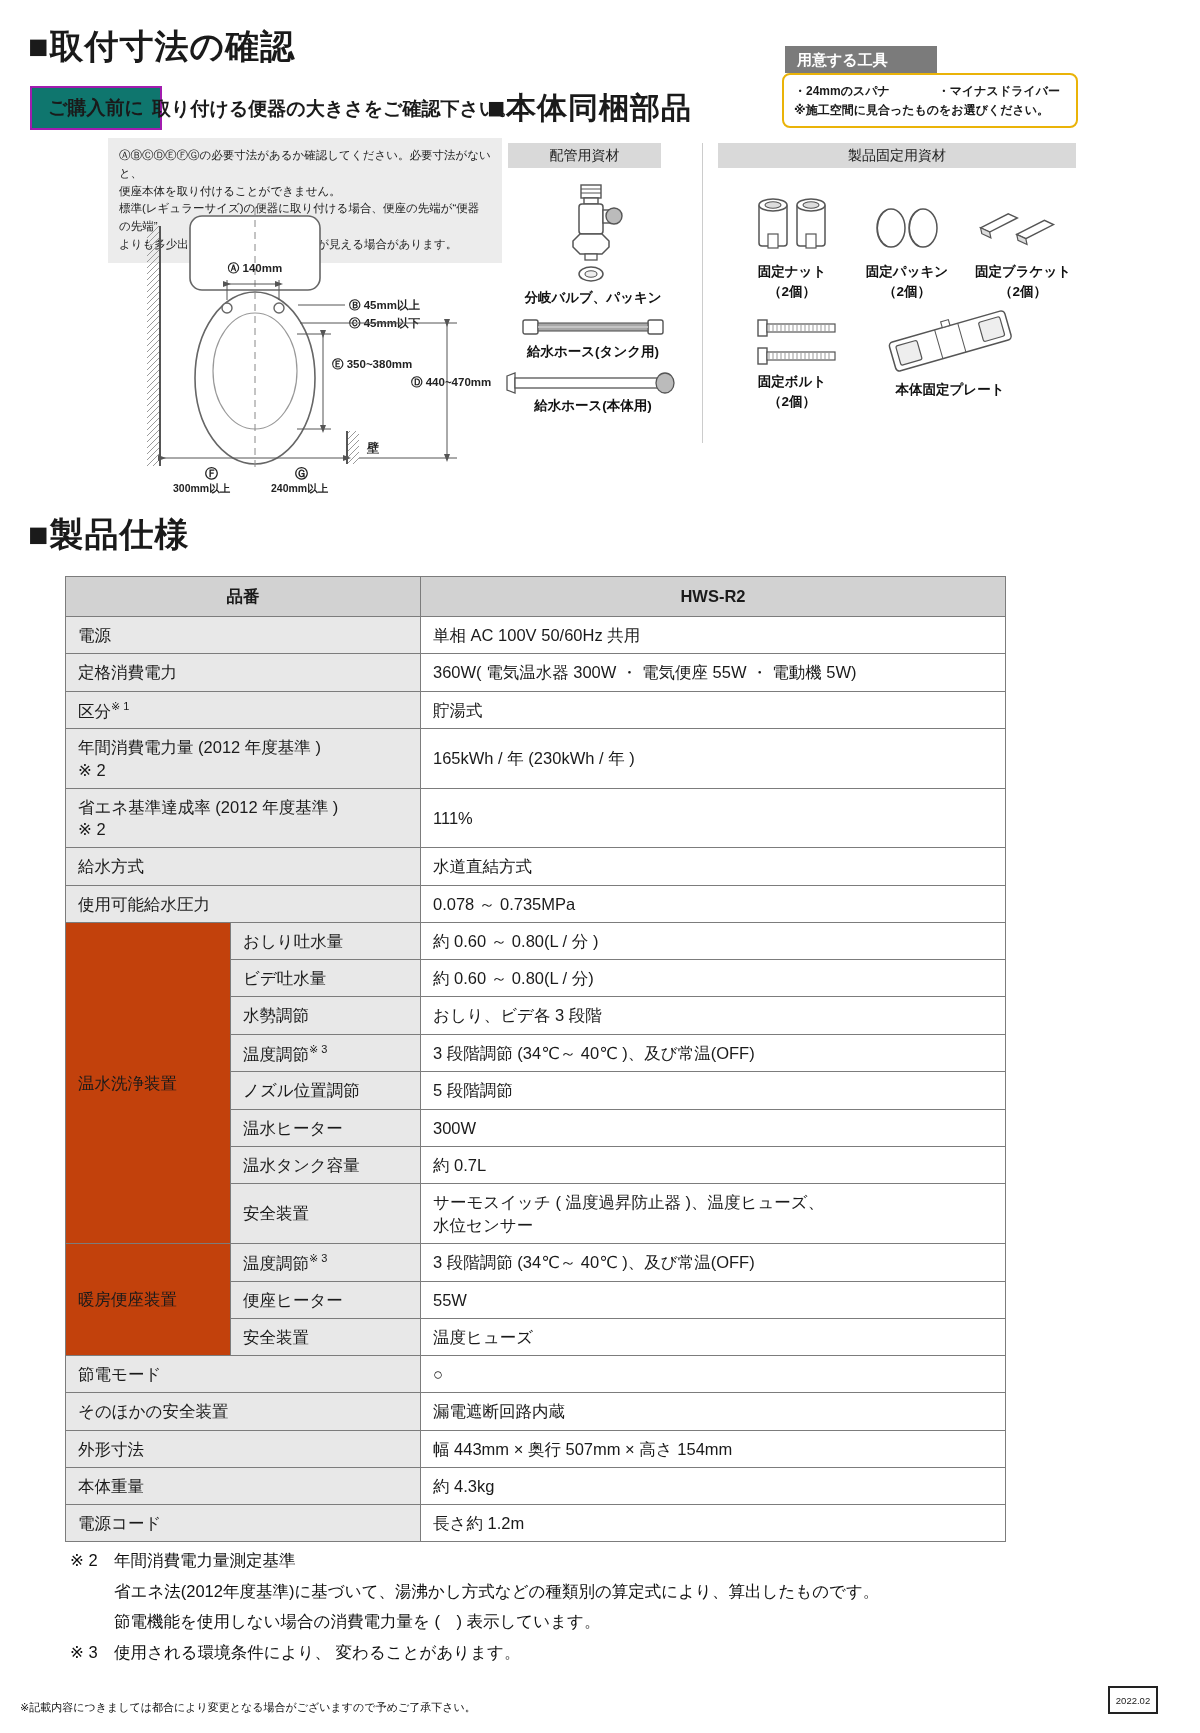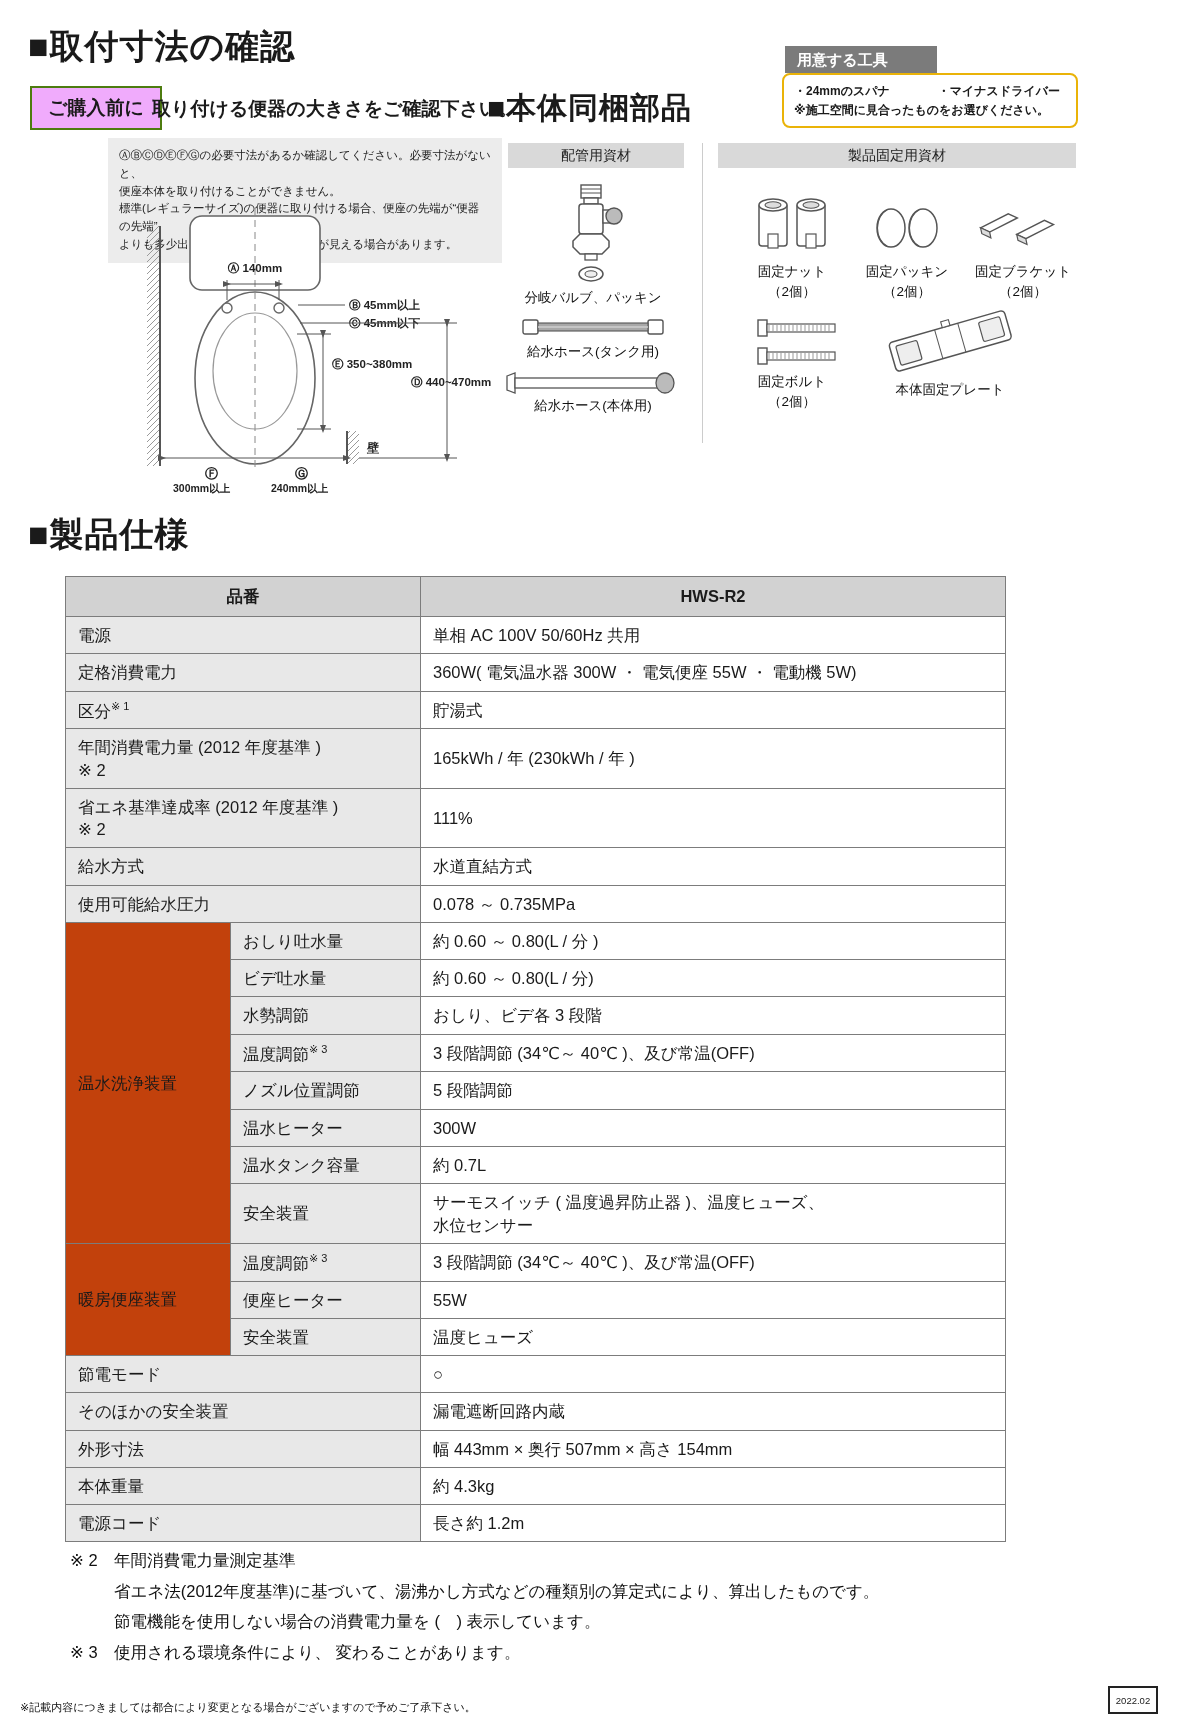--- a/index.html
+++ b/index.html
@@ -7,34 +7,34 @@
     width:1200px;height:1733px;position:relative;background:#fff;
     font-family:"Liberation Sans","DejaVu Sans",sans-serif;color:#1a1a1a;
     overflow:hidden;
   }
   .abs{position:absolute;}
   .preline{white-space:pre-line;}
   
   .h-big{font-size:34px;font-weight:600;letter-spacing:1px;}
   .h-mid{font-size:30px;font-weight:600;letter-spacing:1px;}
   
-  .purchase-box{border:2px solid #4d7c0f;padding:7px 16px;font-size:19px;font-weight:bold;background:#f0abfc;}
+  .purchase-box{border:2px solid #a21caf;padding:7px 16px;font-size:19px;font-weight:bold;background:#0f766e;}
   .purchase-note{font-size:19px;font-weight:bold;}
   
   .info-box{width:372px;background:#ececec;padding:9px 11px;font-size:11.5px;line-height:1.55;color:#222;}
   
   .tools-tab{width:152px;height:27px;background:#7b7b7b;color:#fff;font-size:15px;font-weight:bold;
     line-height:27px;padding-left:12px;box-sizing:border-box;}
   .tools-box{width:296px;border:2px solid #eab308;border-radius:8px;padding:7px 10px;font-size:12px;
     font-weight:bold;background:#fff;box-sizing:border-box;line-height:1.55;}
   .tools-line1{display:flex;justify-content:space-between;padding-right:6px;}
   
   .col-header{height:25px;background:#d9d9d9;text-align:center;font-size:14px;line-height:25px;color:#222;}
   .v-divider{width:1px;background:#ccc;}
-  .part-label{font-size:13.5px;font-weight:normal;text-align:center;line-height:1.45;color:#111;}
+  .part-label{font-size:13.5px;font-weight:bold;text-align:center;line-height:1.45;color:#111;}
   
   table.spec{border-collapse:collapse;width:940px;table-layout:fixed;}
   table.spec td,table.spec th{border:1px solid #7c7c7c;font-size:16.5px;font-weight:normal;
     padding:7px 12px;line-height:1.35;vertical-align:middle;box-sizing:border-box;}
   table.spec th{background:#d2d2d2;text-align:center;font-weight:bold;height:40px;}
   td.lbl{background:#e8e8e8;text-align:left;}
   td.grp{background:#c2410c;text-align:left;vertical-align:middle;}
   td.val{background:#fff;text-align:left;}
   sup.fnote{font-size:11px;vertical-align:super;}
   
@@ -117,21 +117,21 @@
 
 <div class="abs tools-tab" style="left:785px;top:46px;">用意する工具</div>
 <div class="abs tools-box" style="left:782px;top:73px;">
   <div class="tools-line1">
     <span>・24mmのスパナ</span>
     <span>・マイナスドライバー</span>
   </div>
   <div>※施工空間に見合ったものをお選びください。</div>
 </div>
 
-<div class="abs col-header" style="left:508px;top:143px;width:176px;">配管用資材</div>
+<div class="abs col-header" style="left:508px;top:143px;width:153px;">配管用資材</div>
 <div class="abs col-header" style="left:718px;top:143px;width:358px;">製品固定用資材</div>
 <div class="abs v-divider" style="left:702px;top:143px;height:300px;"></div>
 
 <svg class="abs" style="left:558px;top:183px;" width="66" height="102" viewBox="0 0 66 102">
   <rect x="23" y="2" width="20" height="13" fill="#fff" stroke="#555" stroke-width="1.4"></rect>
   <line x1="23" y1="6" x2="43" y2="6" stroke="#555" stroke-width="1"></line>
   <line x1="23" y1="10" x2="43" y2="10" stroke="#555" stroke-width="1"></line>
   <rect x="26" y="15" width="14" height="6" fill="#fff" stroke="#555" stroke-width="1.4"></rect>
   <rect x="21" y="21" width="24" height="30" rx="3" fill="#fff" stroke="#555" stroke-width="1.5"></rect>
   <rect x="45" y="27" width="8" height="13" fill="#fff" stroke="#555" stroke-width="1.4"></rect>

